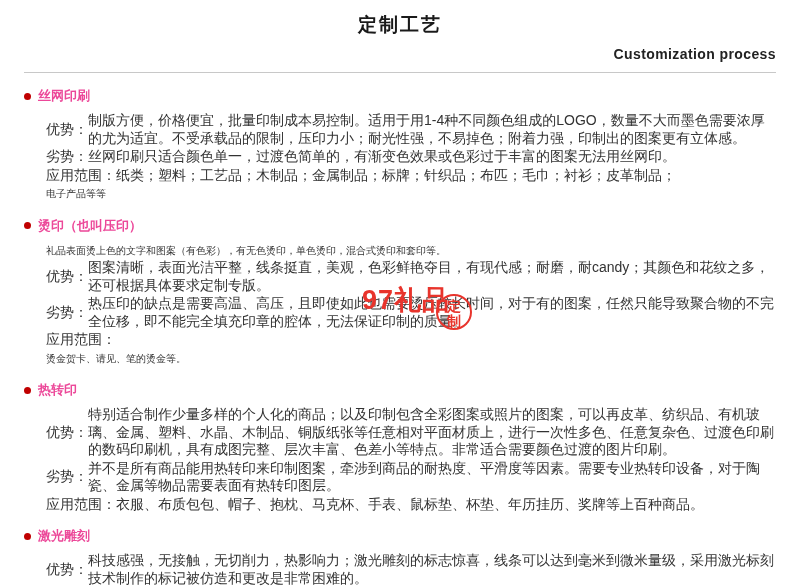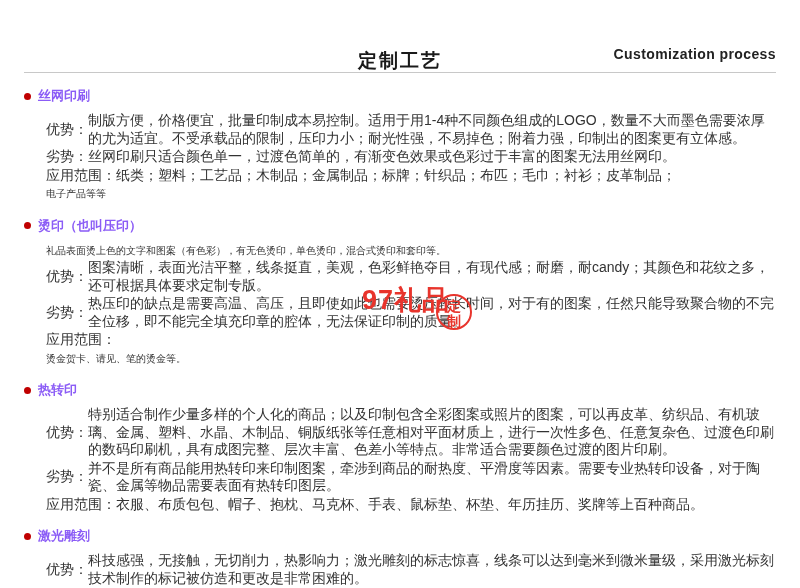--- a/index.html
+++ b/index.html
@@ -26,21 +26,21 @@
   .header {
     position: relative;
     height: 66px;
   }
   .header-title {
     text-align: center;
     font-size: 19px;
     font-weight: bold;
     color: #1a1a1a;
     letter-spacing: 2px;
-    padding-top: 48px;
+    padding-top: 12px;
   }
   .header-sub {
     position: absolute;
     right: 0;
     top: 46px;
     font-size: 14px;
     font-weight: bold;
     color: #222222;
     letter-spacing: 0.4px;
   }
@@ -51,21 +51,21 @@
   }
   
   .section {
     margin-top: 14px;
   }
   .section-title {
     display: flex;
     align-items: center;
     font-size: 13px;
     font-weight: bold;
-    color: #8b5cf6;
+    color: #ec4899;
     margin-bottom: 7px;
   }
   .bullet-dot {
     width: 7px;
     height: 7px;
     border-radius: 50%;
     background: #c00000;
     display: inline-block;
     margin-right: 7px;
     flex: none;

